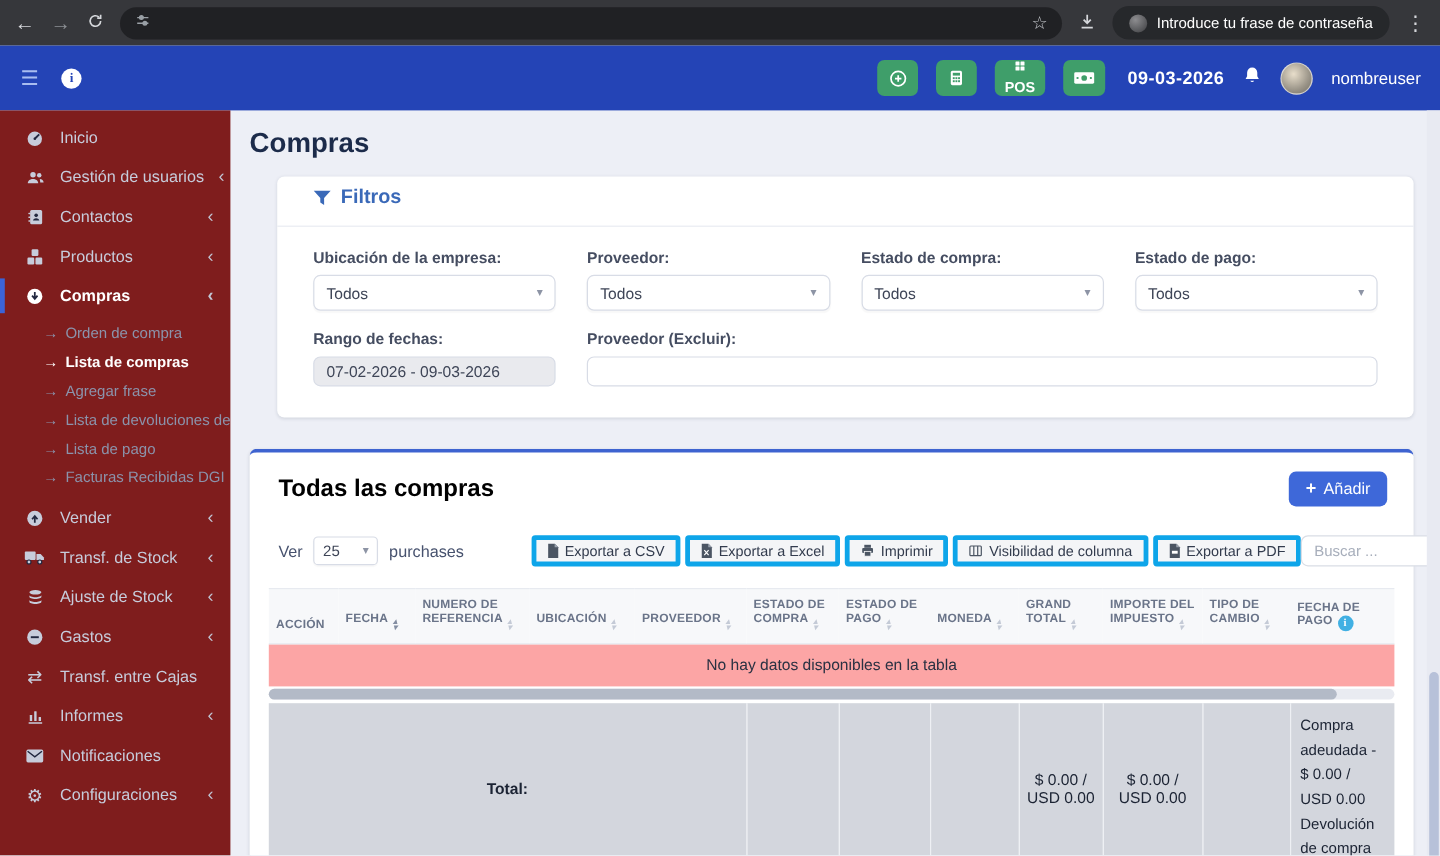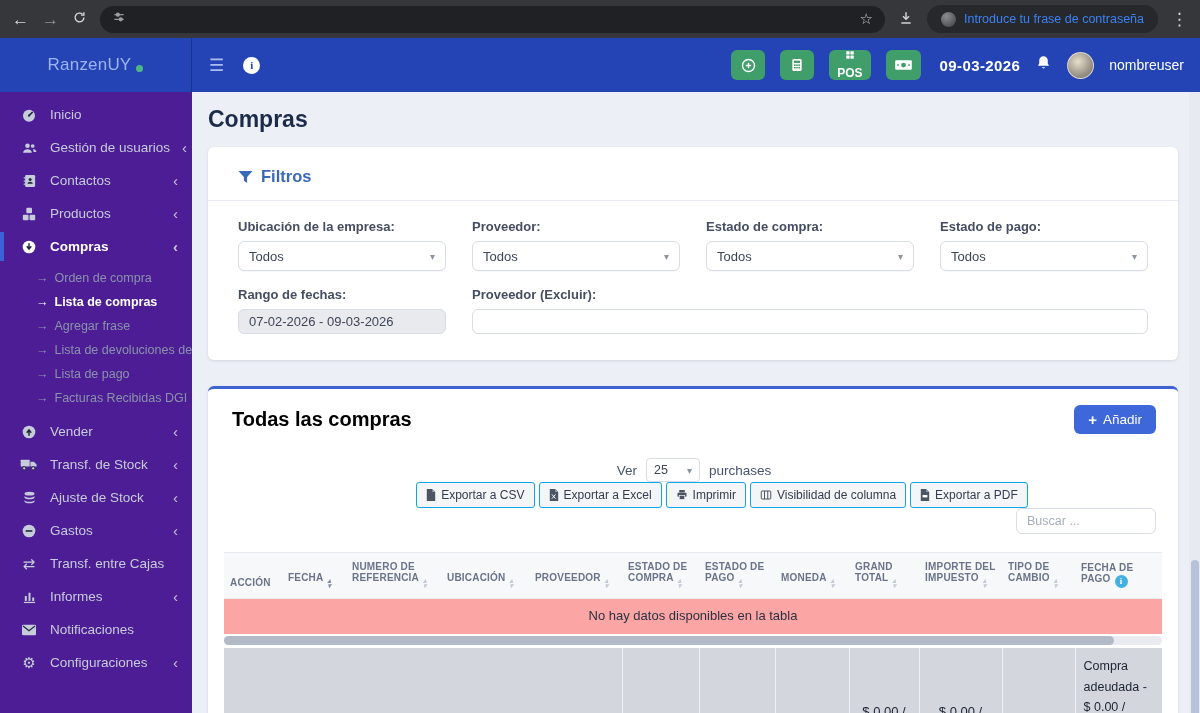--- a/index.html
+++ b/index.html
@@ -9,70 +9,70 @@
     font-family:"Liberation Sans", sans-serif; background:#edeff6;
   }
   
   .browser-bar { height:38px; background:#36373b; display:flex; align-items:center; padding:0 12px; gap:13px; }
   .nav-ico { color:#d5d7db; font-size:17px; line-height:1; cursor:default; }
   .nav-ico.dim { color:#8e9196; }
   .omnibox { flex:1; height:27px; background:#202124; border-radius:14px; display:flex; align-items:center; gap:10px; padding:0 12px; min-width:0; }
   .omnibox .url { font-size:13px; color:#e8eaed; white-space:nowrap; overflow:hidden; }
   .omnibox .url .path { color:#9aa0a6; }
   .omnibox .star { margin-left:auto; color:#c4c7cc; font-size:15px; }
-  .pw-pill { height:28px; background:#26282b; border-radius:14px; color:#3b82f6; font-size:12.5px; display:flex; align-items:center; gap:8px; padding:0 14px; white-space:nowrap; }
+  .pw-pill { height:28px; background:#26282b; border-radius:14px; color:#ffffff; font-size:12.5px; display:flex; align-items:center; gap:8px; padding:0 14px; white-space:nowrap; }
   .pw-dot { width:15px; height:15px; border-radius:50%; background:radial-gradient(circle at 35% 30%, #8d8d90, #3c3d40); }
   
   .app-header { height:54px; background:#2444b6; display:flex; align-items:center; }
   .brand-area { width:192px; height:100%; display:flex; align-items:center; justify-content:center; gap:5px; border-right:1px solid rgba(10,20,60,.35); flex-shrink:0; }
   .brand-text { color:#9db4ee; font-size:17px; letter-spacing:.2px; }
   .brand-dot { width:7px; height:7px; border-radius:50%; background:#4db887; margin-top:6px; }
   .hamburger { color:#a9bdf0; font-size:17px; margin-left:17px; }
   .info-badge { width:17px; height:17px; border-radius:50%; background:#fff; color:#2444b6; font-size:11px; font-weight:bold; display:flex; align-items:center; justify-content:center; margin-left:19px; font-family:"Liberation Serif", serif; }
   .header-right { margin-left:auto; display:flex; align-items:center; gap:15px; padding-right:16px; }
   .gbtn { background:#3f9e6a; border-radius:6px; height:30px; min-width:34px; display:flex; align-items:center; justify-content:center; gap:6px; color:#fff; font-weight:bold; font-size:12px; padding:0 8px; cursor:pointer;flex-direction:column; }
   .hdr-date { color:#fff; font-weight:bold; font-size:15px; letter-spacing:.4px; margin-left:4px; }
   .avatar { width:27px; height:27px; border-radius:50%; background:radial-gradient(circle at 40% 35%, #e8decb, #9a9488 60%, #6e6a60); border:1px solid rgba(255,255,255,.6); }
   .hdr-user { color:#fff; font-size:14px; }
   
   .main { display:flex; height:621px; }
-  .sidebar { width:192px; background:#4c1d95; padding-top:6px; color:#c7ccdb; flex-shrink:0; overflow:hidden; }
+  .sidebar { width:192px; background:#7f1d1d; padding-top:6px; color:#c7ccdb; flex-shrink:0; overflow:hidden; }
   .side-item { height:33px; display:flex; align-items:center; padding:0 14px 0 20px; gap:12px; font-size:13.5px; position:relative; white-space:nowrap; cursor:pointer; }
   .side-item .chev { margin-left:auto; font-size:15px; color:#c2c7d6; }
   .side-item.active { color:#fff; font-weight:bold; }
   .side-item.active::before { content:""; position:absolute; left:0; top:2px; bottom:2px; width:4px; background:#3b63d8; }
   .icon16 { width:18px; height:18px; flex-shrink:0; display:flex; align-items:center; justify-content:center; font-size:15px; }
   .icon16 svg { display:block; }
   .submenu { padding:3px 0 5px; }
   .sub-item { height:24px; display:flex; align-items:center; padding-left:36px; font-size:12.5px; color:#8b93ab; gap:6px; white-space:nowrap; overflow:hidden; cursor:pointer; }
   .sub-item.active { color:#fff; font-weight:bold; }
   
   .content { flex:1; padding:10px 22px 0 16px; overflow:hidden; min-width:0; }
   .page-title { font-size:23px; color:#1c2b4a; margin:4px 0 14px; font-weight:bold; }
   .card { background:#fff; border-radius:6px; box-shadow:0 1px 3px rgba(20,30,60,.12); }
-  .filters-card { padding:16px 0 26px; }
+  .filters-card { padding:4px 0 26px;margin-left:23px; }
   .filters-head { display:flex; align-items:center; gap:8px; color:#3a69b8; font-size:16.5px; font-weight:bold; padding:4px 30px 14px; border-bottom:1px solid #e9ecf2; }
   .filters-grid { display:grid; grid-template-columns:repeat(4,1fr); column-gap:26px; row-gap:16px; padding:18px 30px 0; }
   .field label { display:block; font-size:13px; font-weight:bold; color:#454d61; margin-bottom:7px; }
   .sel { height:30px; border:1px solid #d8dce6; border-radius:6px; display:flex; align-items:center; justify-content:space-between; padding:0 10px; font-size:13px; color:#3e4557; background:#fff; box-shadow:0 1px 1px rgba(0,0,0,.03); cursor:pointer; }
   .sel .arrow { color:#8d94a5; font-size:10px; }
   .tinput { height:25px; border:1px solid #d8dce6; border-radius:6px; width:100%; padding:0 10px; font-size:13px; color:#3e4557; font-family:inherit; background:#fff; }
   .tinput.gray { background:#e9eaee; }
   .exclude-field { grid-column:2 / 5; }
   
   .table-card { margin-top:26px; border-top:3px solid #3e63d0; border-radius:6px; padding:14px 16px 0; }
   .tc-head { display:flex; justify-content:space-between; align-items:center; padding:2px 6px 0 8px; }
   .tc-title { font-size:20px; font-weight:bold; color:#000000; }
   .add-btn { background:#3e68d9; color:#fff; border-radius:6px; height:29px; padding:0 14px; display:flex; align-items:center; gap:6px; font-size:13.5px; cursor:pointer; }
   .add-btn .plus { font-weight:bold; font-size:15px; }
-  .controls { display:flex; align-items:center; margin-top:24px; padding:0 6px 0 8px;flex-direction:column; }
+  .controls { display:flex; align-items:center; margin-top:24px; padding:0 6px 0 8px; }
   .length { display:flex; align-items:center; gap:9px; color:#47526e; font-size:13.5px; }
   .sel.small { height:24px; width:54px; padding:0 7px; border-radius:4px; font-size:12.5px; }
   .btn-group { display:flex; gap:4px; margin-left:56px; }
-  .dt-btn { height:26px; border:1px solid #0ea5e9; background:#f4f5f7; border-radius:3px; display:flex; align-items:center; gap:5px; padding:0 9px; font-size:12px; color:#333c4e; cursor:pointer; white-space:nowrap; }
+  .dt-btn { height:26px; border:4px solid #0ea5e9; background:#f4f5f7; border-radius:3px; display:flex; align-items:center; gap:5px; padding:0 9px; font-size:12px; color:#333c4e; cursor:pointer; white-space:nowrap; }
   .dt-btn svg { flex-shrink:0; }
   .search-box { margin-left:auto; }
   .search-box input { width:140px; height:26px; border:1px solid #d9dde5; border-radius:6px; padding:0 10px; font-size:12.5px; color:#3e4557; font-family:inherit; }
   .search-box input::placeholder { color:#a7aebb; }
   
   .table-wrap { margin-top:18px; }
   table { border-collapse:collapse; table-layout:fixed; width:938px; }
   thead th { background:#f7f8fa; border-top:1px solid #e7eaf0; border-bottom:1px solid #e7eaf0; font-size:10px; color:#6a7489; text-align:left; vertical-align:bottom; padding:8px 6px 10px; font-weight:bold; letter-spacing:.2px; cursor:pointer; }
   .sort { display:inline-flex; flex-direction:column; font-size:7px; line-height:4.5px; color:#c4cad6; margin-left:4px; vertical-align:-2px; }
   .sort.active { color:#848ea2; }
@@ -120,24 +120,20 @@
       </svg>
   </span>
   <div class="pw-pill">
     <span class="pw-dot"></span>
     <span>Introduce tu frase de contraseña</span>
   </div>
   <span class="nav-ico">⋮</span>
 </div>
 
 <div class="app-header">
-  <div class="brand-area">
-    <span class="brand-text">RanzenUY</span>
-    <span class="brand-dot"></span>
-  </div>
   <span class="hamburger">☰</span>
   <span class="info-badge">i</span>
   <div class="header-right">
     <div class="gbtn">
       <svg width="17" height="17" viewBox="0 0 24 24" fill="none" stroke="#fff" stroke-width="2">
           <circle cx="12" cy="12" r="8.5"></circle>
           <path d="M12 8.2v7.6M8.2 12h7.6"></path>
         </svg>
     </div>
     <div class="gbtn">

